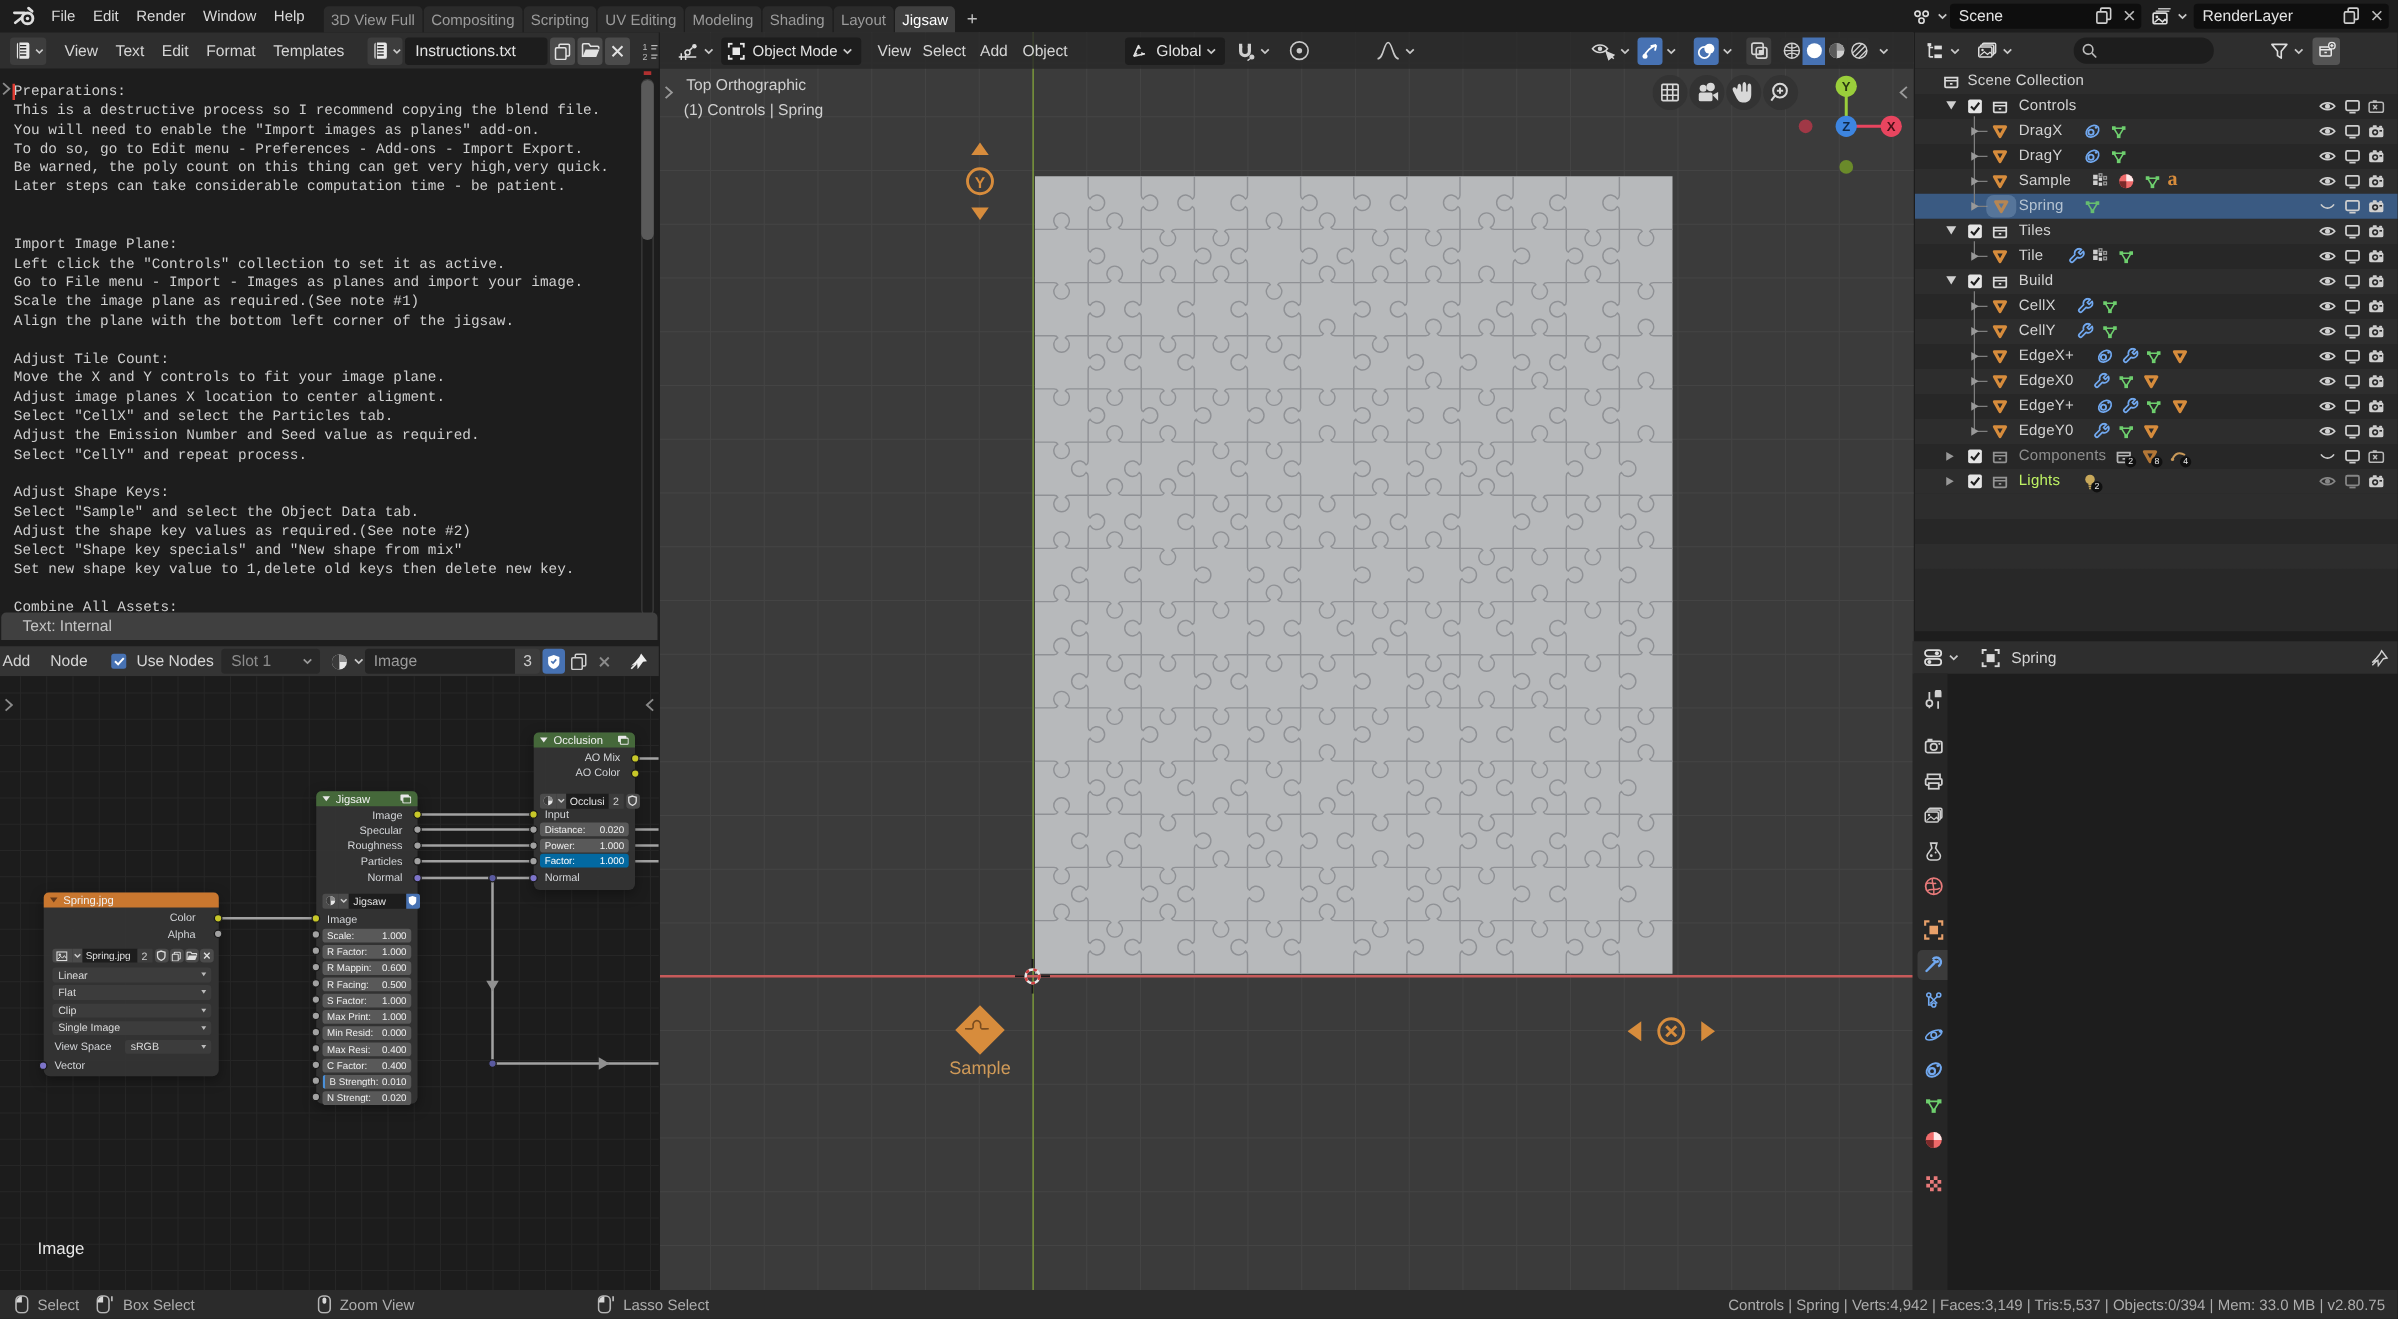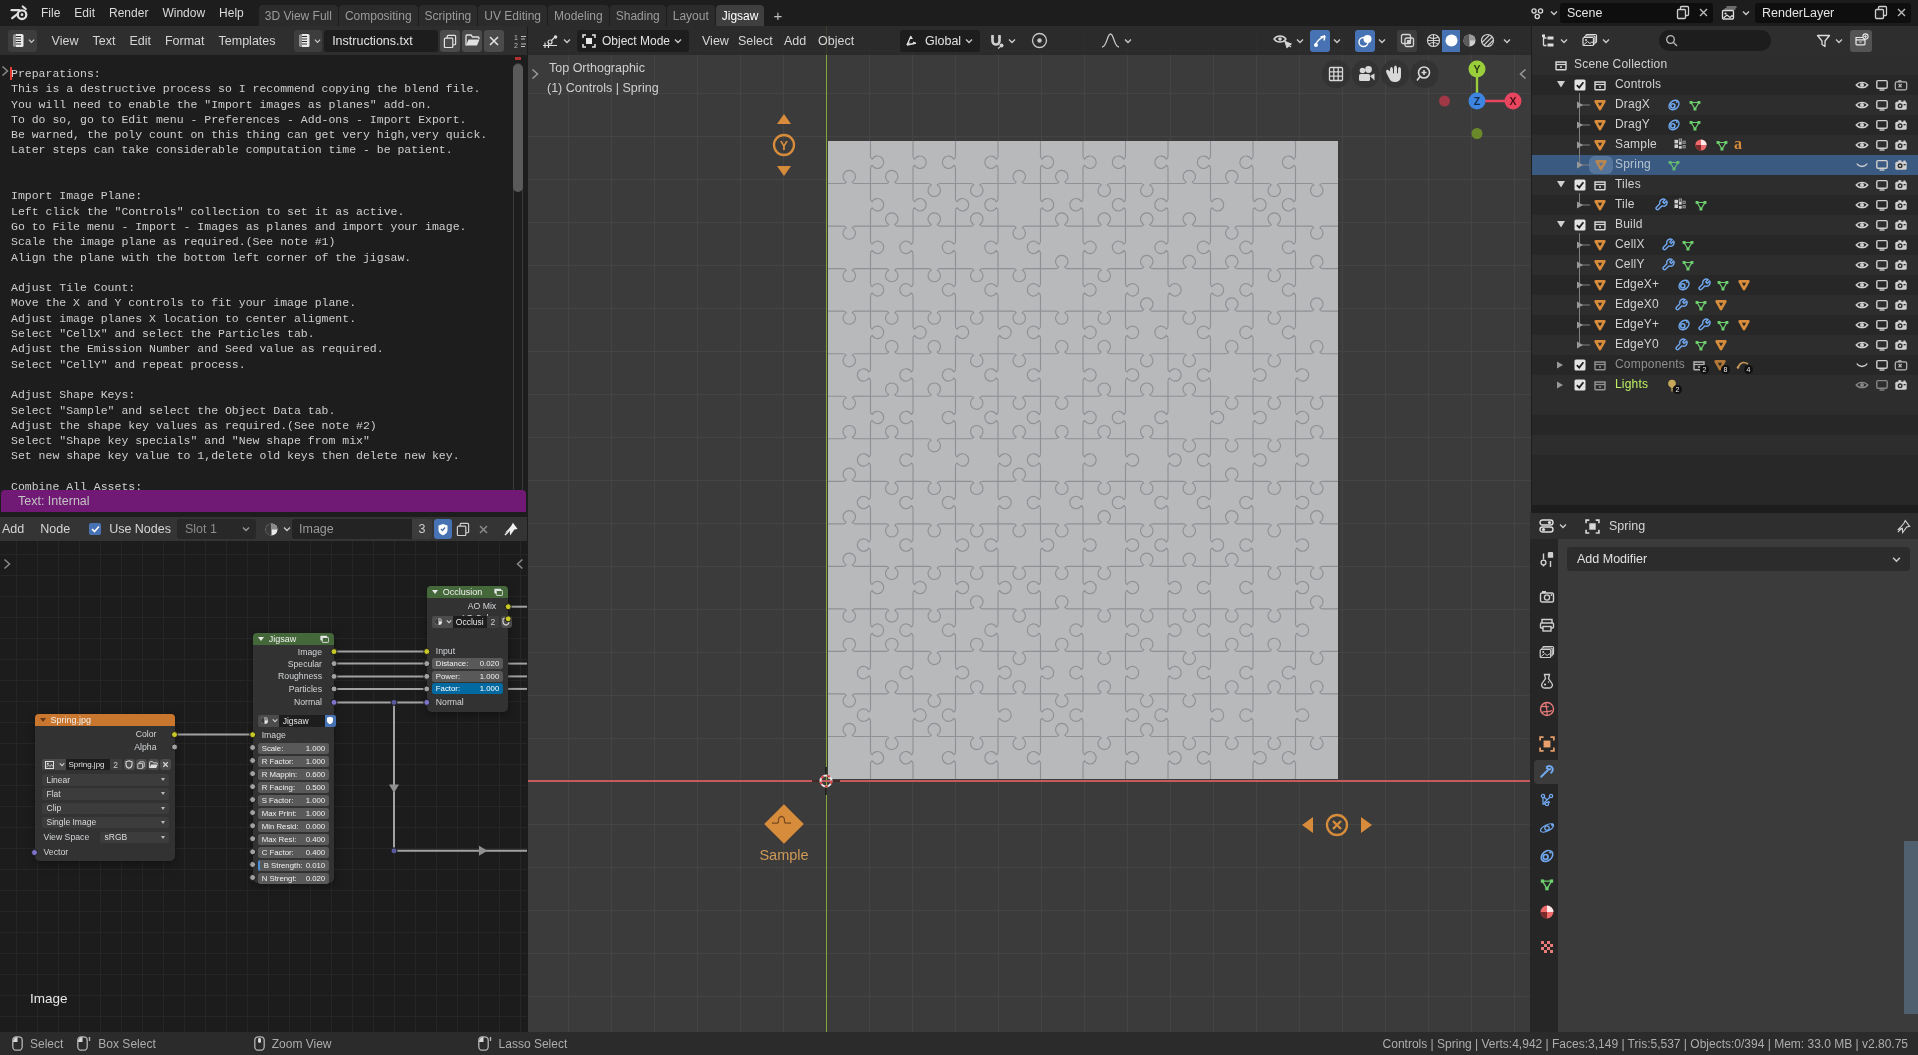--- a/index.html
+++ b/index.html
@@ -19,21 +19,21 @@
   
   .hdr { position:absolute; background:#2e2e2e; display:flex; align-items:center; font-size:12.5px; color:#d5d5d5; }
   .hmenu { padding:0 7px; }
   .dfield { background:#1d1d1d; border-radius:3px; color:#e3e3e3; display:flex; align-items:center; }
   .btn { background:#4b4b4b; border-radius:3px; display:flex; align-items:center; justify-content:center; }
 
   
   #texthead { left:0; top:26px; width:527px; height:29px; }
   #textarea { position:absolute; left:0; top:55px; width:527px; height:435px; background:#1d1d1d; }
   #textarea pre { font-family:"Liberation Mono", monospace; font-size:11.5px; line-height:15.3px; color:#cfcfcf; position:absolute; left:11px; top:11px; }
-  #textfoot { position:absolute; left:1px; top:490px; width:525px; height:22px; background:#701a75; border-radius:4px 4px 0 0; color:#c3c3c3; font-size:12.5px; display:flex; align-items:center; padding-left:17px; }
+  #textfoot { position:absolute; left:1px; top:490px; width:525px; height:22px; background:#404040; border-radius:4px 4px 0 0; color:#c3c3c3; font-size:12.5px; display:flex; align-items:center; padding-left:17px; }
   #nodehead { left:0; top:517px; width:527px; height:24px; background:#343434; }
   #nodecanvas { position:absolute; left:0; top:541px; width:527px; height:491px; background:#1c1c1c; }
 
   
   #viewport { position:absolute; left:528px; top:26px; width:1003px; height:1006px; background:#3b3b3b; overflow:hidden; }
   #vphead { position:absolute; left:0px; top:0px; width:1003px; height:29px; background:rgba(40,40,40,0.82); display:flex; align-items:center; font-size:12.5px; color:#d5d5d5; }
 
   
   #outhead { left:1532px; top:26px; width:386px; height:29px; }
   #outliner { position:absolute; left:1532px; top:55px; width:386px; height:450px; background:#282828; font-size:12.5px; }
@@ -1182,21 +1182,21 @@
         </div>
   </div>
 
   <div class="node" style="left:426.8px; top:44.6px; width:81.4px; height:126px;">
     <div class="nhead" style="background:#45683a;"><span class="ntri"></span>Occlusion<svg class="nscreen" width="9" height="8" viewBox="0 0 12 10">
             <rect x="0.5" y="0.5" width="9" height="6.5" rx="1" fill="#e8e8e8"></rect>
             <rect x="3" y="3" width="8.5" height="6.5" rx="1" fill="#45683a" stroke="#e8e8e8" stroke-width="1.2"></rect>
           </svg></div>
     <div class="nlbl" style="right:12px; top:15.5px;">AO Mix</div>
     <div class="nlbl" style="right:12px; top:27.6px;">AO Color</div>
-    <div class="row" style="position:absolute; left:5px; top:30px; height:12px;">
+    <div class="row" style="position:absolute; left:5px; top:49px; height:12px;">
       <div class="btn" style="width:13px; height:12px; border-radius:2px 0 0 2px;">
             <svg width="9" height="9" viewBox="0 0 15 15">
               <circle cx="7.5" cy="7.5" r="6" fill="#e8e8e8"></circle>
               <path d="M7.5,1.5 a6,6 0 0 0 0,12 z" fill="#3a3a3a"></path>
               <path d="M7.5,7.5 L13.5,7.5 A6,6 0 0 0 7.5,1.5 Z" fill="#8a8a8a"></path>
             </svg>
           </div>
       <div class="btn" style="width:8px; height:12px; background:#4b4b4b; border-radius:0;">
             <svg width="6" height="5" viewBox="0 0 8 6">
               <path d="M1,1.5 L4,4.5 L7,1.5" stroke="#ccc" stroke-width="1.6" fill="none"></path>
@@ -1391,28 +1391,20 @@
             <rect x="5" y="5" width="3" height="3"></rect>
             <rect x="11" y="5" width="3" height="3"></rect>
             <rect x="2" y="8" width="3" height="3"></rect>
             <rect x="8" y="8" width="3" height="3"></rect>
             <rect x="5" y="11" width="3" height="3"></rect>
             <rect x="11" y="11" width="3" height="3"></rect>
           </g>
         </svg>
       </div>
 </div>
-<div id="propbody">
-  <div class="abs" style="left:9px; top:8px; width:343px; height:24px; background:#2c2c2c; border-radius:4px; display:flex; align-items:center; padding-left:10px; font-size:12.5px; color:#e0e0e0;">Add Modifier
-    <svg width="9" height="7" viewBox="0 0 8 6" style="position:absolute; right:9px;">
-          <path d="M1,1.5 L4,4.5 L7,1.5" stroke="#c9c9c9" stroke-width="1.4" fill="none"></path>
-        </svg>
-  </div>
-  <div class="abs" style="left:346px; top:302px; width:14px; height:173px; background:#51606e;"></div>
-</div>
 
 <div id="statusbar">
   <svg style="margin-left:12px;" width="11" height="15" viewBox="0 0 11 15">
         <rect x="0.8" y="0.8" width="9.4" height="13.4" rx="3.5" fill="none" stroke="#b5b5b5" stroke-width="1.3"></rect>
         <path d="M1,6 a4.5,5 0 0 1 4.5,-5 v5 z" fill="#d8d8d8"></path>
       </svg>
   <span style="margin-left:7px;">Select</span>
   <svg style="margin-left:14px;" width="14" height="15" viewBox="0 0 14 15">
         <rect x="0.8" y="0.8" width="9.4" height="13.4" rx="3.5" fill="none" stroke="#b5b5b5" stroke-width="1.3"></rect>
         <path d="M1,6 a4.5,5 0 0 1 4.5,-5 v5 z" fill="#d8d8d8"></path>

